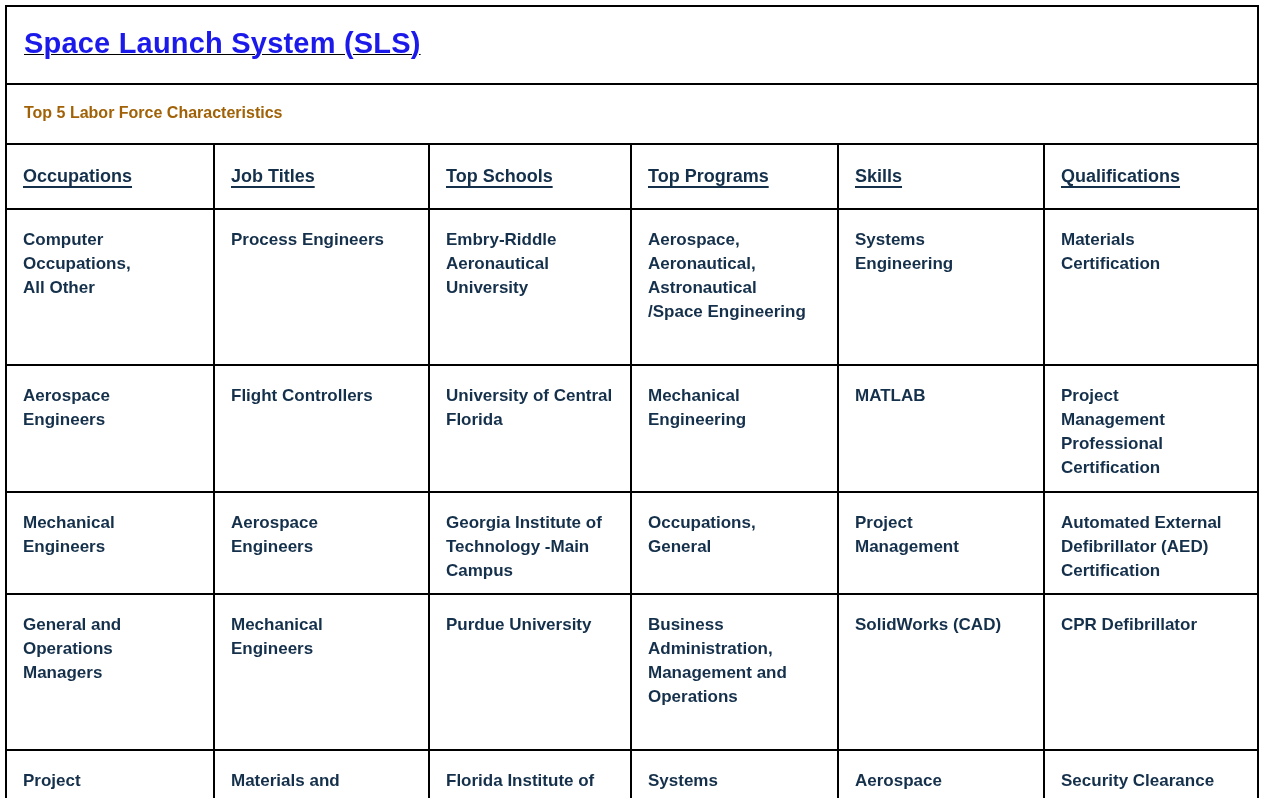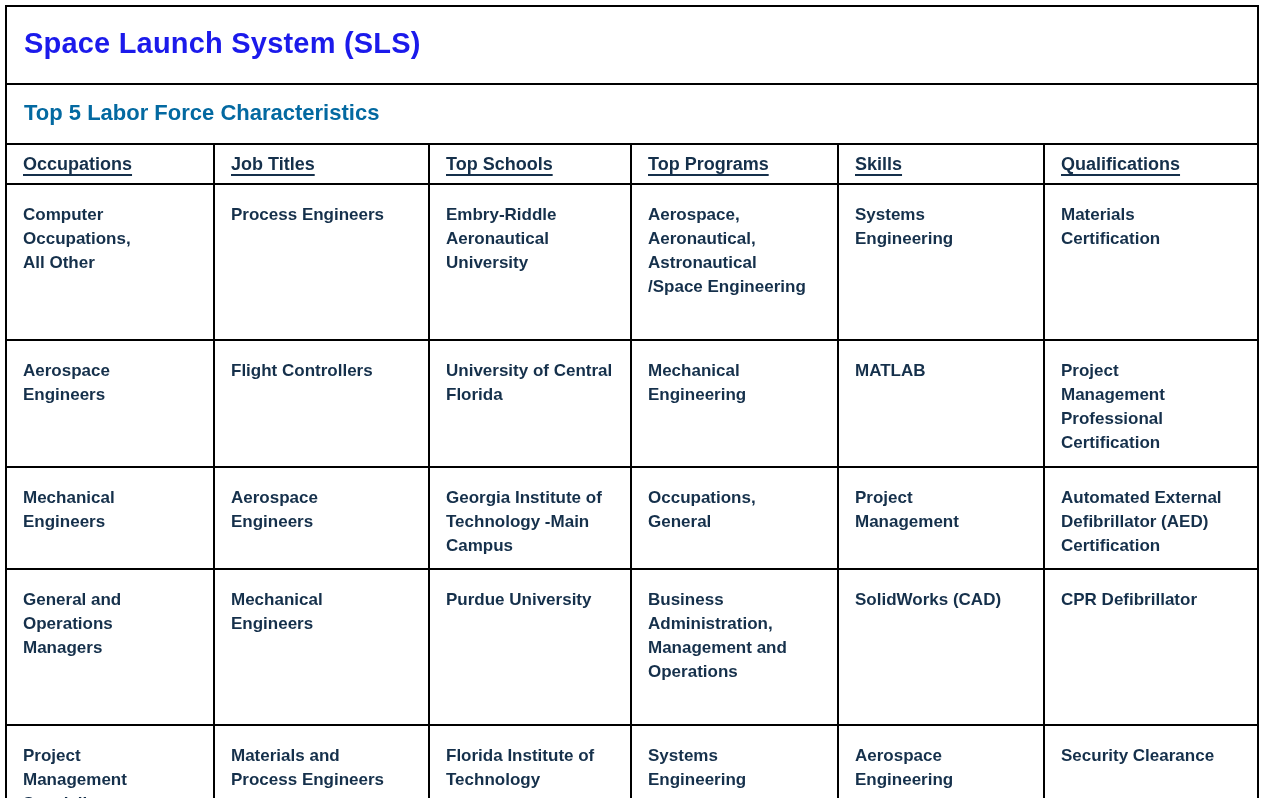--- a/index.html
+++ b/index.html
@@ -24,35 +24,36 @@
     border: 2px solid #000000;
     vertical-align: top;
     box-sizing: border-box;
     padding: 18px 14px 10px 16px;
     text-align: left;
     overflow: hidden;
   }
   .title-cell {
     vertical-align: middle !important;
     padding: 10px 14px 14px 17px !important;
+    text-decoration: underline;
   }
   .title-text {
     color: #1b1aeb;
     font-size: 29px;
     font-weight: 700;
     letter-spacing: 0.2px;
     white-space: pre-line;
   }
   .subtitle-cell {
     vertical-align: middle !important;
     padding: 6px 14px 8px 17px !important;
   }
   .subtitle-text {
-    color: #0369a1;
-    font-size: 22px;
+    color: #a16207;
+    font-size: 16px;
     font-weight: 700;
     white-space: pre-line;
   }
   .head-cell {
     vertical-align: middle !important;
     padding: 8px 14px 8px 16px !important;
   }
   .head-text {
     color: #15304b;
     font-size: 18px;
@@ -63,21 +64,21 @@
   }
   .cell-text {
     color: #15304b;
     font-size: 17px;
     font-weight: 600;
     line-height: 24px;
     white-space: pre-line;
   }
   tr.r-title  { height: 78px; }
   tr.r-sub    { height: 60px; }
-  tr.r-head   { height: 40px; }
+  tr.r-head   { height: 65px; }
   tr.r-1      { height: 156px; }
   tr.r-2      { height: 127px; }
   tr.r-3      { height: 102px; }
   tr.r-4      { height: 156px; }
   tr.r-5      { height: 106px; }
 </style>
 </head>
 <body>
 
 <div class="page">

